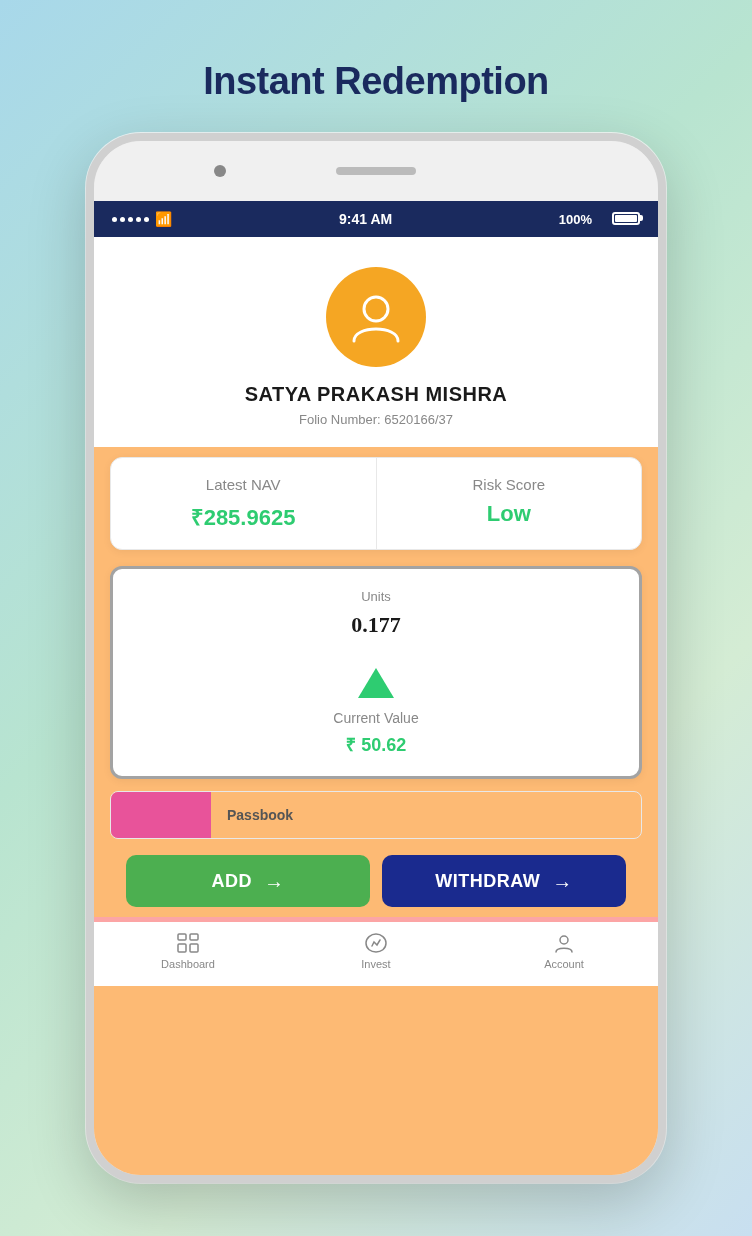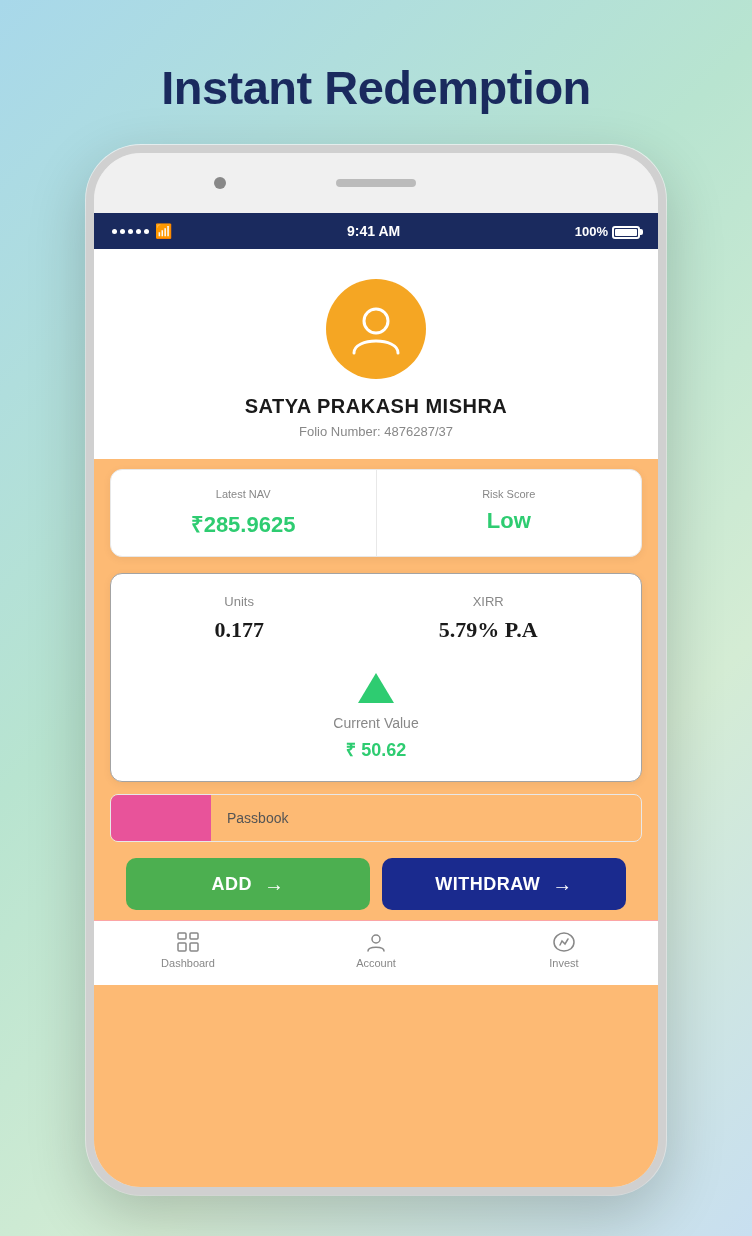--- a/index.html
+++ b/index.html
@@ -8,21 +8,21 @@
       height: 1236px;
       background: linear-gradient(135deg, #a8d8ea 0%, #b8e4d0 40%, #d4ecd4 70%, #c8dff0 100%);
       display: flex;
       flex-direction: column;
       align-items: center;
       font-family: -apple-system, BlinkMacSystemFont, 'Helvetica Neue', Arial, sans-serif;
       overflow: hidden;
       position: relative;
     }
     .page-title {
-      font-size: 47px;
+      font-size: 38px;
       font-weight: 700;
       color: #1a2a5e;
       text-align: center;
       margin-top: 60px;
       margin-bottom: 30px;
       letter-spacing: -0.5px;
     }
     
     .phone-frame {
       width: 580px;
@@ -85,21 +85,21 @@
     .status-dots {
       display: flex; gap: 3px;
     }
     .status-dot {
       width: 5px; height: 5px;
       background: white;
       border-radius: 50%;
     }
     .wifi-icon { font-size: 14px; }
     .status-time { font-size: 14px; font-weight: 600; }
-    .status-right { display: flex; align-items: flex-end; gap: 4px; font-size: 13px; }
+    .status-right { display: flex; align-items: flex-start; gap: 20px; font-size: 13px; }
     .battery-bar {
       width: 28px; height: 13px;
       border: 2px solid white;
       border-radius: 3px;
       position: relative;
       display: flex; align-items: center; padding: 1px;
     }
     .battery-bar::after {
       content: '';
       position: absolute;
@@ -164,42 +164,42 @@
       flex: 1;
       padding: 18px 16px;
       display: flex;
       flex-direction: column;
       align-items: center;
     }
     .stat-item:first-child {
       border-right: 1px solid #e8e8e8;
     }
     .stat-label {
-      font-size: 11px;
+      font-size: 15px;
       color: #888;
       margin-bottom: 8px;
       font-weight: 400;
     }
     .stat-value {
       font-size: 22px;
       font-weight: 700;
       color: #2ecc71;
     }
     .stat-value.nav {
       color: #2ecc71;
     }
     .stat-value.risk {
       color: #2ecc71;
     }
     
     .units-card {
       background: white;
       margin: 6px 16px;
       border-radius: 12px;
-      border: 1px solid #a3a3a3;
+      border: 3px solid #a3a3a3;
       box-shadow: 0 2px 8px rgba(0,0,0,0.06);
       padding: 20px 16px;
     }
     .units-row {
       display: flex;
       justify-content: space-around;
       margin-bottom: 20px;
     }
     .unit-item {
       display: flex;
@@ -243,20 +243,21 @@
     }
     
     .passbook-row {
       display: flex;
       align-items: center;
       margin: 6px 16px;
       border-radius: 8px;
       border: 1px solid #e8e8e8;
       overflow: hidden;
       height: 48px;
+      font-weight: bold;
     }
     .passbook-tab {
       background: #e8539a;
       height: 100%;
       width: 100px;
       display: flex;
       align-items: center;
       justify-content: center;
     }
     .passbook-label {
@@ -291,21 +292,21 @@
     .btn-withdraw {
       background: #1a2a8e;
       color: white;
     }
     .btn-arrow {
       font-size: 20px;
     }
     
     .bottom-nav {
       background: white;
-      border-top: 1px solid #fca5a5;
+      border-top: 5px solid #fca5a5;
       display: flex;
       padding: 10px 0 16px;
     }
     .nav-item {
       flex: 1;
       display: flex;
       flex-direction: column;
       align-items: center;
       gap: 4px;
       cursor: pointer;
@@ -383,44 +384,40 @@
     <div class="avatar-section">
       <div class="avatar-circle">
         <svg width="56" height="56" viewBox="0 0 56 56">
           <circle cx="28" cy="20" r="12" fill="none" stroke="white" stroke-width="3"></circle>
           <path d="M6 52 C6 36 50 36 50 52" fill="none" stroke="white" stroke-width="3" stroke-linecap="round"></path>
         </svg>
       </div>
       <div class="user-name">SATYA PRAKASH MISHRA</div>
       <div class="folio-number">
         <span>Folio Number:</span>
-        <span>4876287/37</span>
+        <span>6520166/37</span>
       </div>
     </div>
 
     <div class="stats-card">
       <div class="stat-item">
         <div class="stat-label">Latest NAV</div>
         <div class="stat-value nav">₹285.9625</div>
       </div>
       <div class="stat-item">
         <div class="stat-label">Risk Score</div>
         <div class="stat-value risk">Low</div>
       </div>
     </div>
 
     <div class="units-card">
       <div class="units-row">
         <div class="unit-item">
           <div class="unit-label">Units</div>
           <div class="unit-value">0.177</div>
-        </div>
-        <div class="unit-item">
-          <div class="unit-label">XIRR</div>
-          <div class="unit-value">5.79% P.A</div>
         </div>
       </div>
       <div class="current-value-section">
         <div class="triangle-up"></div>
         <div class="current-label">Current Value</div>
         <div class="current-value">₹ 50.62</div>
       </div>
     </div>
 
     <div class="passbook-row">
@@ -444,28 +441,28 @@
         <svg width="24" height="22" viewBox="0 0 24 22">
           <rect x="2" y="2" width="8" height="6" rx="1" fill="none" stroke="#888" stroke-width="1.5"></rect>
           <rect x="14" y="2" width="8" height="6" rx="1" fill="none" stroke="#888" stroke-width="1.5"></rect>
           <rect x="2" y="12" width="8" height="8" rx="1" fill="none" stroke="#888" stroke-width="1.5"></rect>
           <rect x="14" y="12" width="8" height="8" rx="1" fill="none" stroke="#888" stroke-width="1.5"></rect>
         </svg>
         <span class="nav-label">Dashboard</span>
       </div>
       <div class="nav-item">
         <svg width="24" height="22" viewBox="0 0 24 22">
+          <path d="M12 2 C17 2 22 6 22 11 C22 17 17 20 12 20 C7 20 2 17 2 11 C2 6 7 2 12 2Z" fill="none" stroke="#888" stroke-width="1.5"></path>
+          <path d="M8 14 L10 10 L13 13 L16 8" fill="none" stroke="#888" stroke-width="1.5" stroke-linecap="round"></path>
+        </svg>
+        <span class="nav-label">Invest</span>
+      </div>
+      <div class="nav-item">
+        <svg width="24" height="22" viewBox="0 0 24 22">
           <circle cx="12" cy="8" r="4" fill="none" stroke="#888" stroke-width="1.5"></circle>
           <path d="M4 20 C4 15 20 15 20 20" fill="none" stroke="#888" stroke-width="1.5" stroke-linecap="round"></path>
         </svg>
         <span class="nav-label">Account</span>
       </div>
-      <div class="nav-item">
-        <svg width="24" height="22" viewBox="0 0 24 22">
-          <path d="M12 2 C17 2 22 6 22 11 C22 17 17 20 12 20 C7 20 2 17 2 11 C2 6 7 2 12 2Z" fill="none" stroke="#888" stroke-width="1.5"></path>
-          <path d="M8 14 L10 10 L13 13 L16 8" fill="none" stroke="#888" stroke-width="1.5" stroke-linecap="round"></path>
-        </svg>
-        <span class="nav-label">Invest</span>
-      </div>
     </div>
 
   </div>
 </div>
 
 </body></html>

